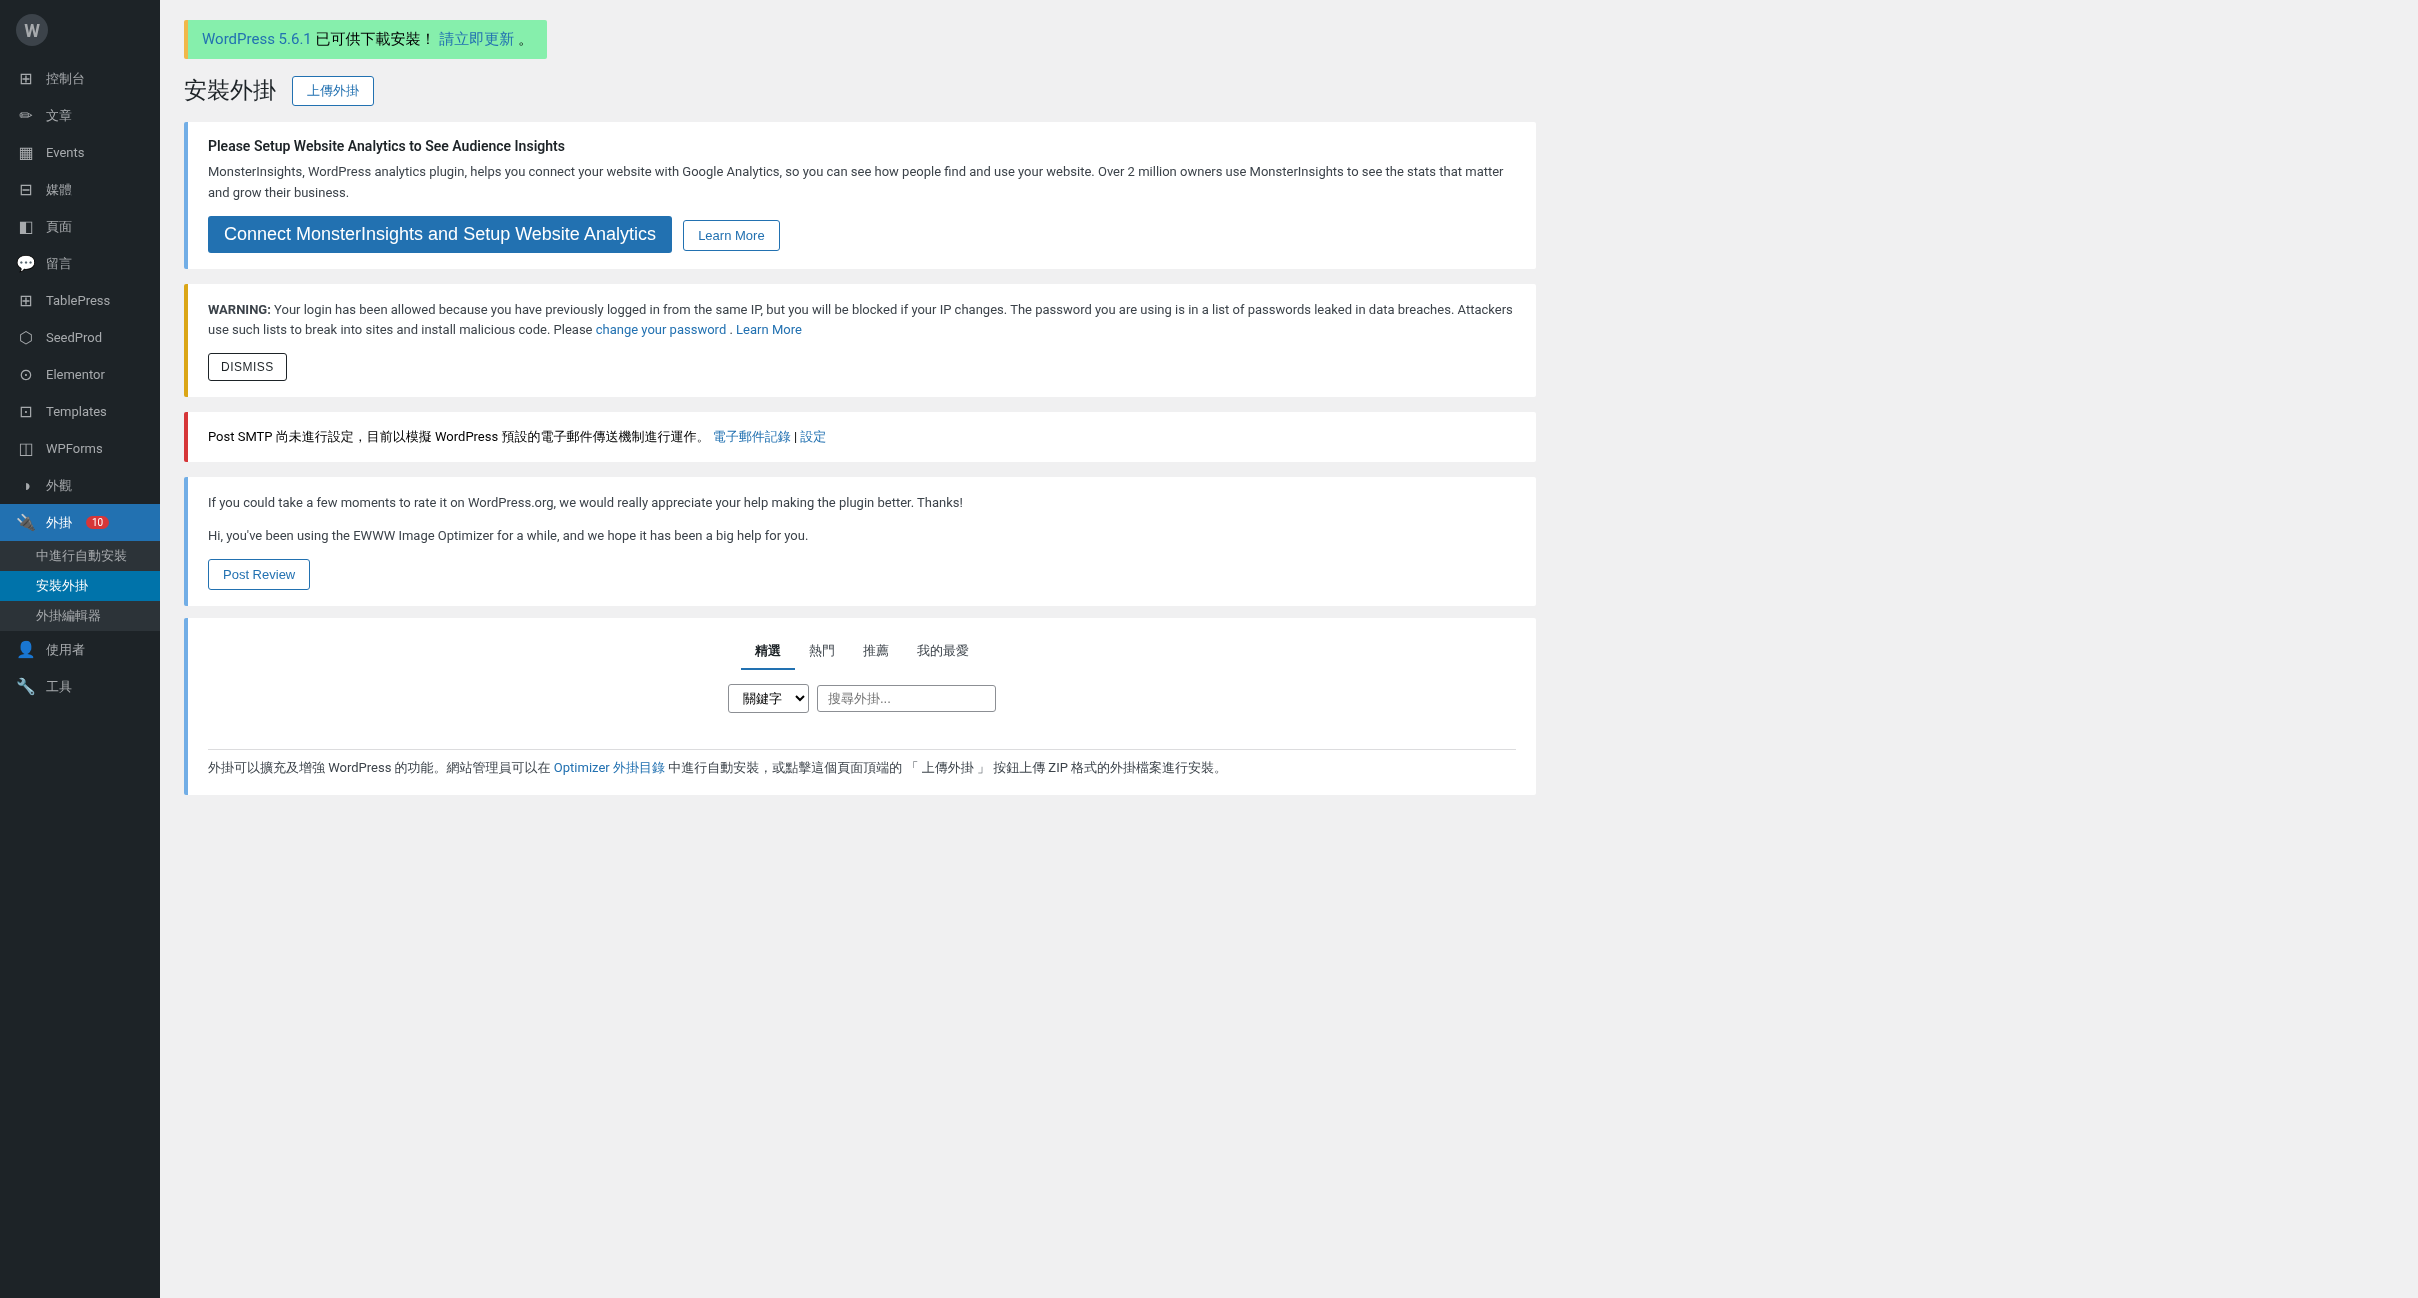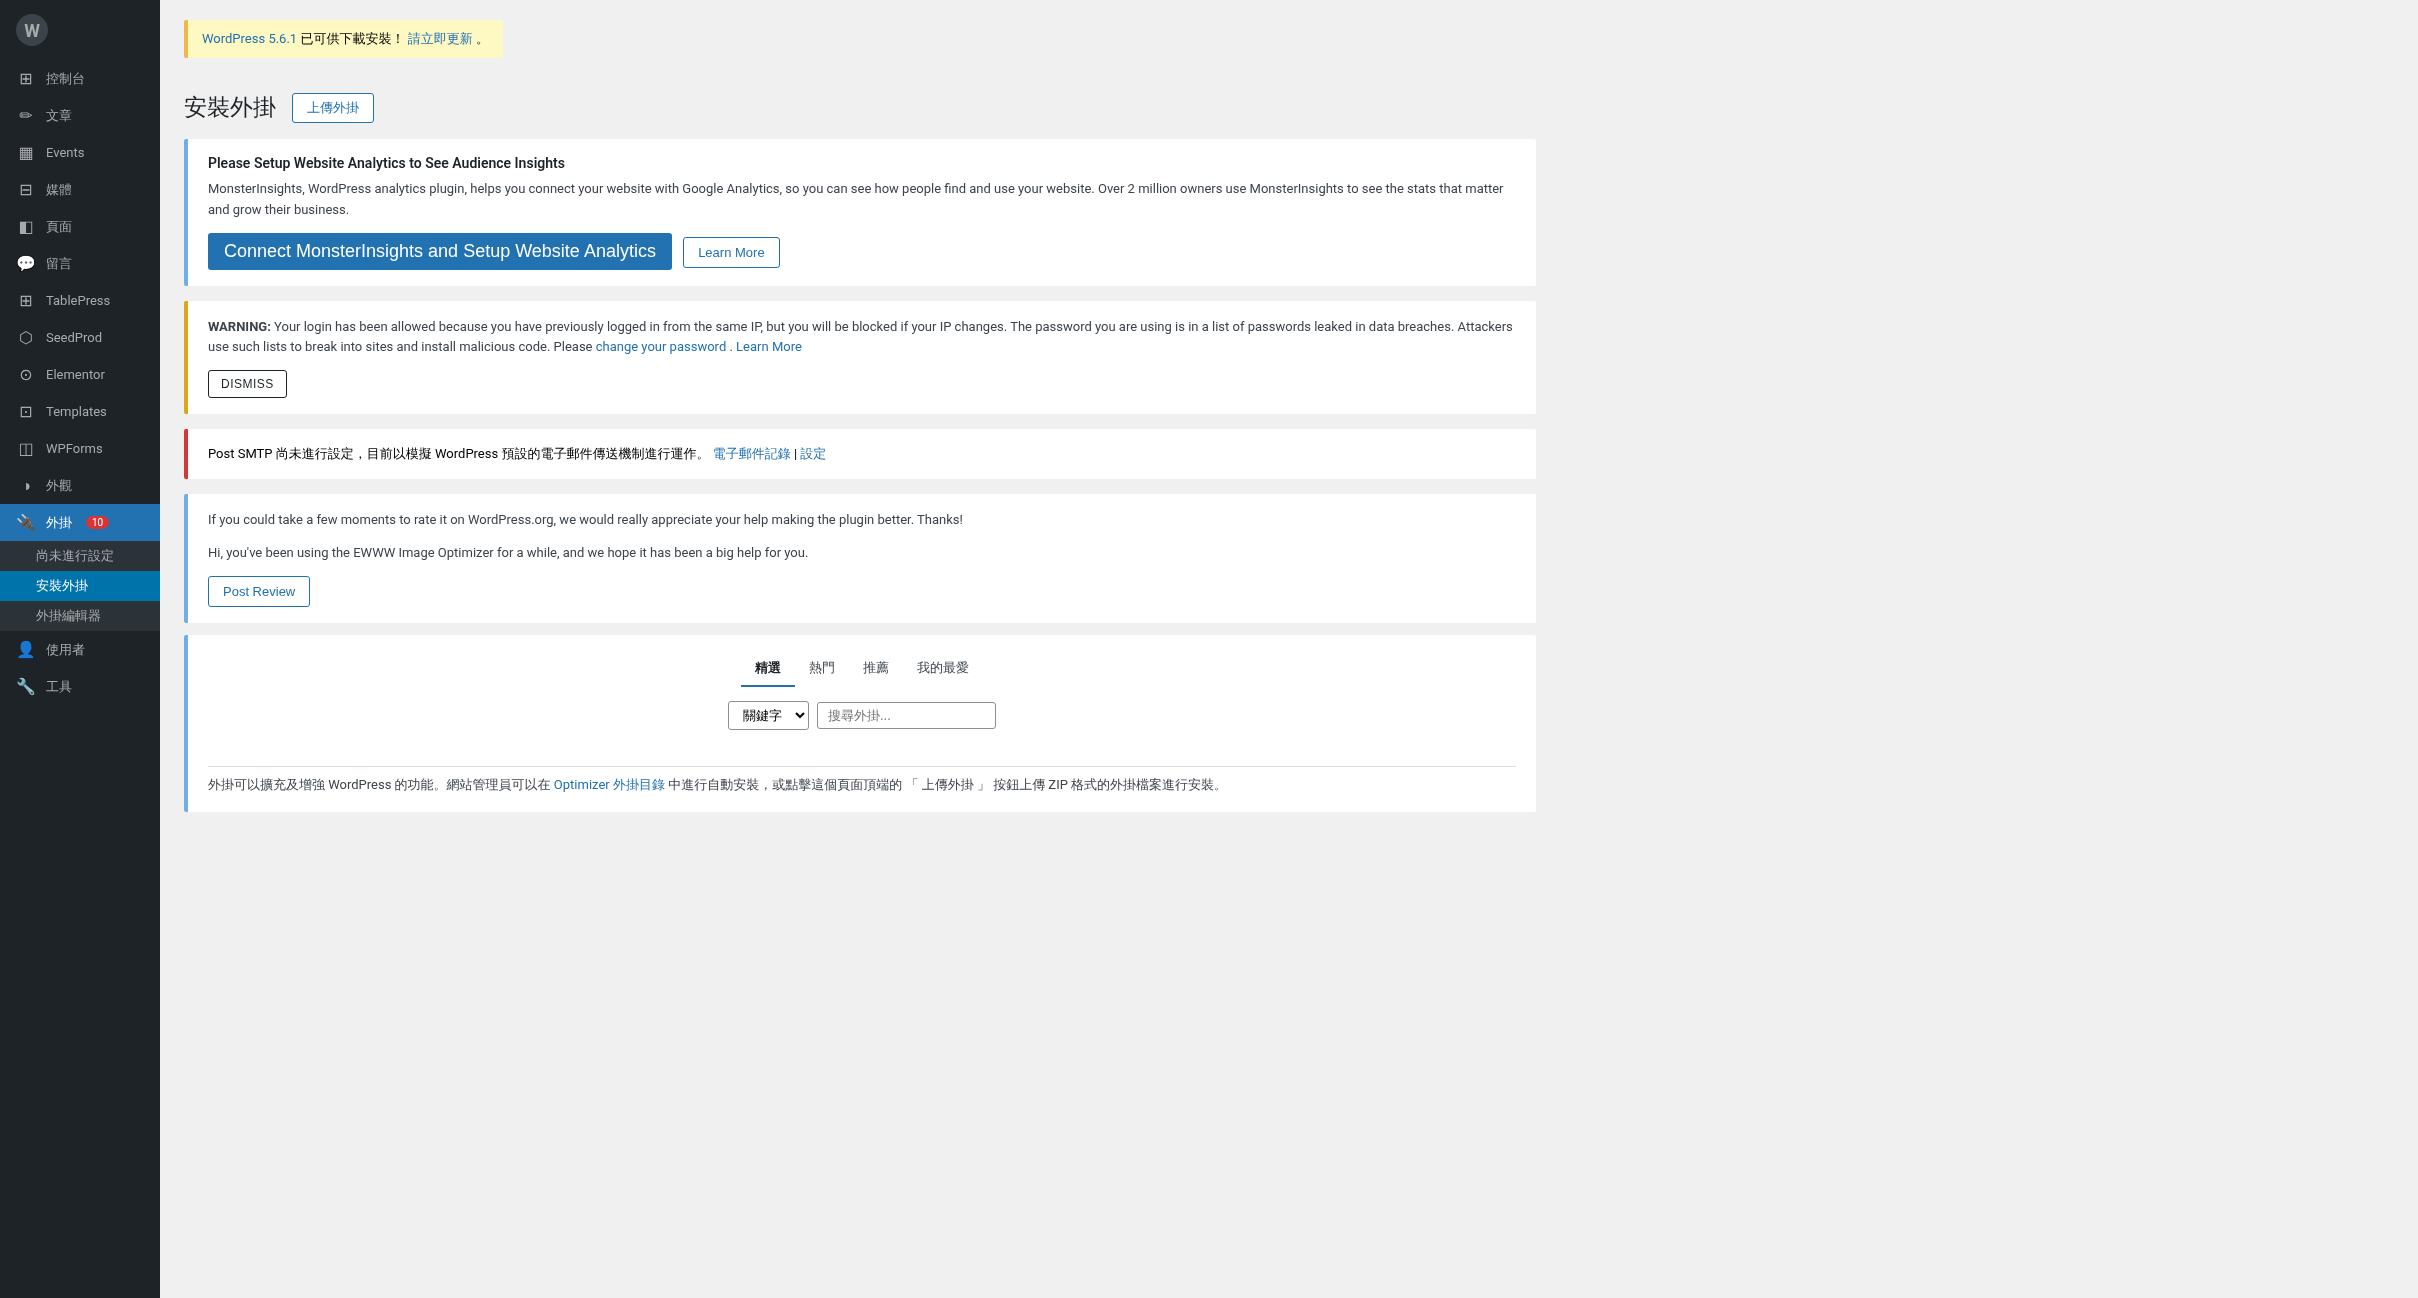--- a/index.html
+++ b/index.html
@@ -62,25 +62,25 @@
       overflow-y: auto;
       background: #f0f0f1;
     }
     .main-inner {
       padding: 20px 24px;
       max-width: 1400px;
     }
 
     
     .update-notice {
-      background: #fef9c3;
+      background: #86efac;
       border-left: 4px solid #d63638;
       padding: 10px 14px;
-      margin-bottom: 34px;
-      font-size: 13px;
+      margin-bottom: 16px;
+      font-size: 15px;
       border-radius: 2px;
       display: inline-block;
       border-color: #d63638;
       border-left-color: #f0b849;
     }
     .update-notice a { color: #2271b1; text-decoration: none; }
 
     
     .page-title-row {
       display: flex; align-items: center; gap: 16px;
@@ -254,21 +254,21 @@
   <div class="sidebar-item">
     <span class="icon">◑</span>
     <span>外觀</span>
   </div>
   <div class="sidebar-item active">
     <span class="icon">🔌</span>
     <span>外掛</span>
     <span class="badge">10</span>
   </div>
   <div class="sub-menu">
-    <div class="sub-item">尚未進行設定</div>
+    <div class="sub-item">中進行自動安裝</div>
     <div class="sub-item active-sub">安裝外掛</div>
     <div class="sub-item">外掛編輯器</div>
   </div>
   <div class="sidebar-item">
     <span class="icon">👤</span>
     <span>使用者</span>
   </div>
   <div class="sidebar-item">
     <span class="icon">🔧</span>
     <span>工具</span>

